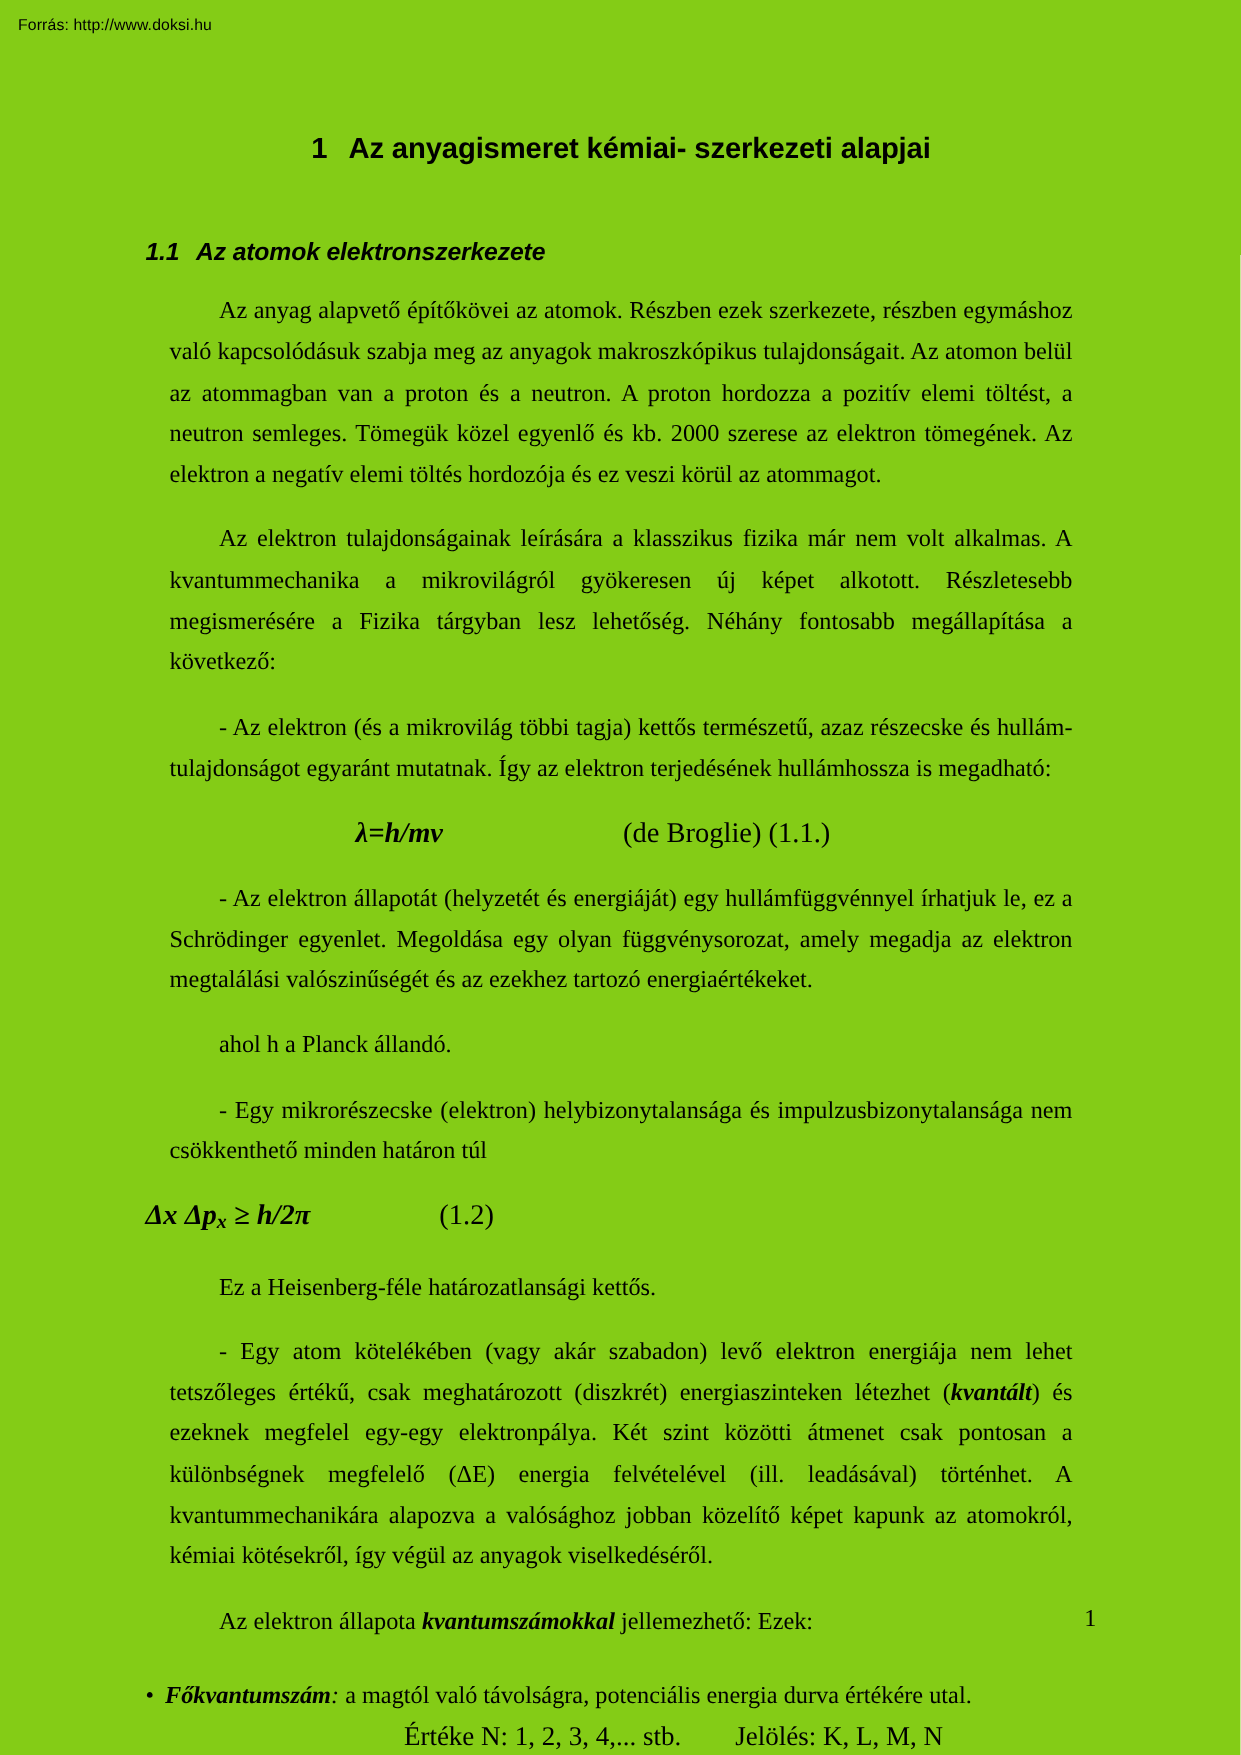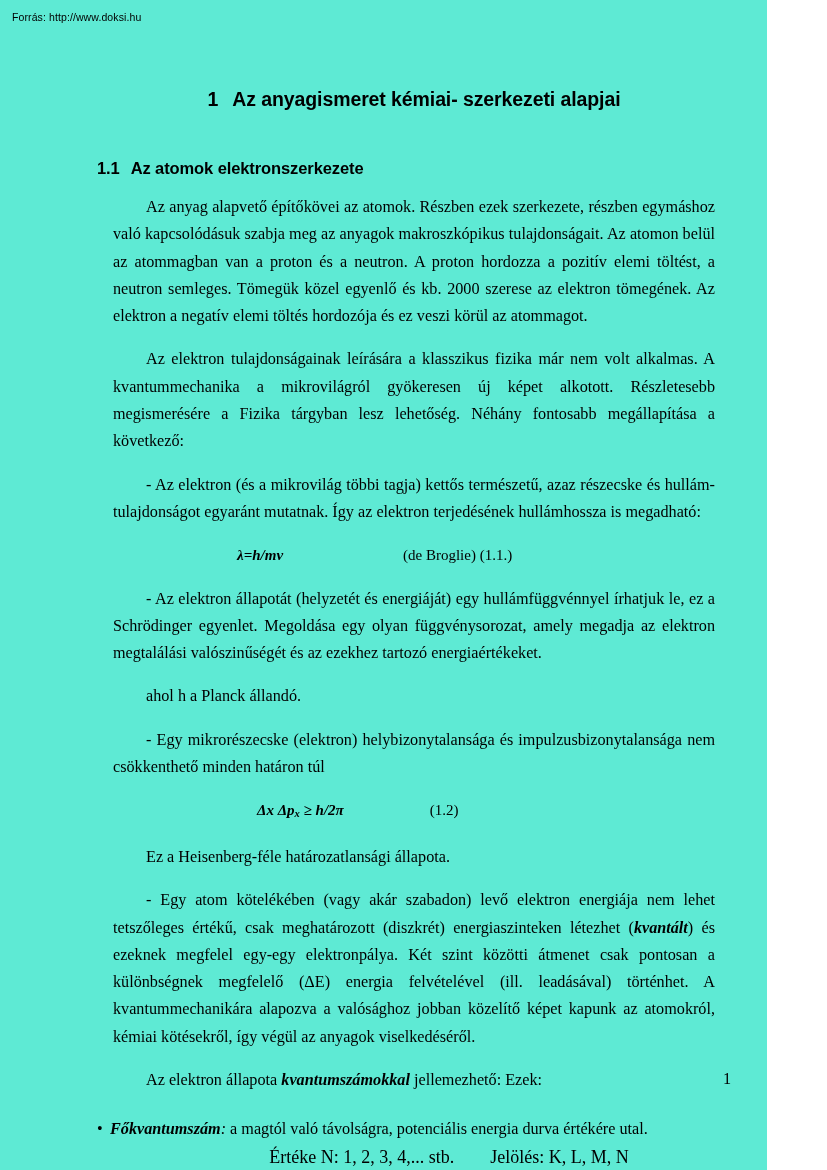--- a/index.html
+++ b/index.html
@@ -12,23 +12,23 @@
     height: 1170px;
     position: relative;
     font-family: "Liberation Serif", "DejaVu Serif", serif;
     color: #000000;
     overflow: hidden;
   }
 
   .page {
     position: absolute;
     top: 0; left: 0;
-    width: 767px;
+    width: 827px;
     height: 1170px;
-    background: #5eead4;
+    background: #84cc16;
   }
 
   
   .source-line {
     position: absolute;
     top: 11px;
     left: 12px;
     font-family: "Liberation Sans", "DejaVu Sans", sans-serif;
     font-size: 10.5px;
     letter-spacing: 0.1px;
@@ -52,20 +52,21 @@
     text-align: center;
     margin: 0 0 48px 0;
     letter-spacing: -0.1px;
     white-space: nowrap;
   }
   .h1 .num { margin-right: 14px; }
 
   .h2 {
     font-family: "Liberation Sans", "DejaVu Sans", sans-serif;
     font-weight: bold;
+    font-style: italic;
     font-size: 16.5px;
     margin: 0 0 9px 0;
     letter-spacing: -0.1px;
   }
   .h2 .num { margin-right: 11px; }
 
   
   p.body {
     margin: 16px;
     font-size: 16.2px;
@@ -75,21 +76,21 @@
     hyphens: none;
   }
   p.body.noindent { text-indent: 0; }
 
   b.bi { font-weight: bold; font-style: italic; }
   i.it { font-style: italic; }
 
   
   .eq {
     margin: 0;
-    font-size: 15px;
+    font-size: 19px;
     line-height: 27.3px;
     white-space: nowrap;
   }
   .eq .formula {
     display: inline-block;
     font-weight: bold;
     font-style: italic;
   }
   .eq .tag {
     display: inline-block;
@@ -97,21 +98,21 @@
     font-style: normal;
   }
   .eq sub {
     font-size: 0.7em;
     vertical-align: -0.22em;
   }
 
   .eq-debroglie .formula { margin-left: 140px; }
   .eq-debroglie .tag { margin-left: 120px; }
 
-  .eq-heisen .formula { margin-left: 160px; }
+  .eq-heisen .formula { }
   .eq-heisen .tag { margin-left: 86px; }
 
   
   .bullet {
     margin: 0;
     font-size: 16.2px;
     line-height: 27.3px;
     text-indent: 0;
     text-align: left;
   }
@@ -170,21 +171,21 @@
     <p class="body">- Az elektron állapotát (helyzetét és energiáját) egy hullámfüggvénnyel írhatjuk le, ez a Schrödinger egyenlet. Megoldása egy olyan függvénysorozat, amely megadja az elektron megtalálási valószinűségét és az ezekhez tartozó energiaértékeket.</p>
 
     <p class="body noindent" style="text-indent:33px">ahol h a Planck állandó.</p>
 
     <p class="body">- Egy mikrorészecske (elektron) helybizonytalansága és impulzusbizonytalansága nem csökkenthető minden határon túl</p>
 
     <div class="eq eq-heisen">
       <span class="formula"><span>Δx Δp</span><sub>x</sub><span> ≥ h/2π</span></span><span class="tag">(1.2)</span>
     </div>
 
-    <p class="body">Ez a Heisenberg-féle határozatlansági állapota.</p>
+    <p class="body">Ez a Heisenberg-féle határozatlansági kettős.</p>
 
     <p class="body"><span>- Egy atom kötelékében (vagy akár szabadon) levő elektron energiája nem lehet tetszőleges értékű, csak meghatározott (diszkrét) energiaszinteken létezhet (</span><b class="bi">kvantált</b><span>) és ezeknek megfelel egy-egy elektronpálya. Két szint közötti átmenet csak pontosan a különbségnek megfelelő (ΔE) energia felvételével (ill. leadásával) történhet. A kvantummechanikára alapozva a valósághoz jobban közelítő képet kapunk az atomokról, kémiai kötésekről, így végül az anyagok viselkedéséről.</span></p>
 
     <p class="body"><span>Az elektron állapota </span><b class="bi">kvantumszámokkal</b><span> jellemezhető: Ezek:</span></p>
 
     <div class="gap-s"></div>
 
     <p class="bullet"><span class="dot">•</span><b class="bi">Főkvantumszám</b><i class="it">:</i><span> a magtól való távolságra, potenciális energia durva értékére utal.</span></p>
 
     <p class="sub-line">Értéke N: 1, 2, 3, 4,... stb.        Jelölés: K, L, M, N</p>

